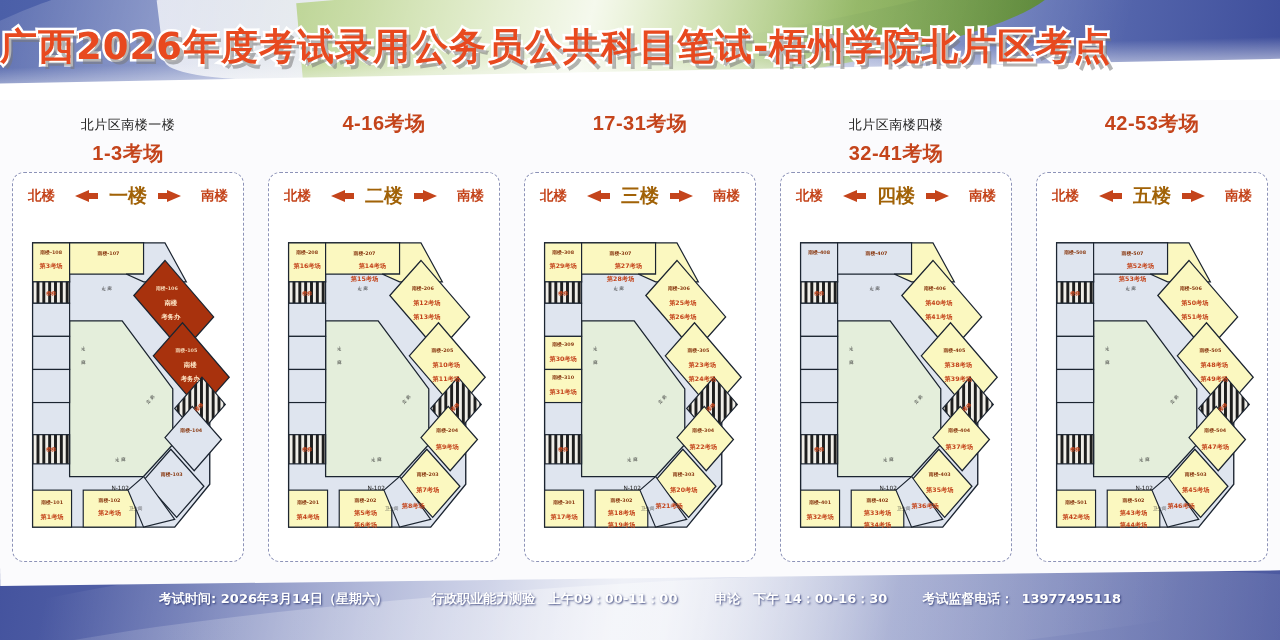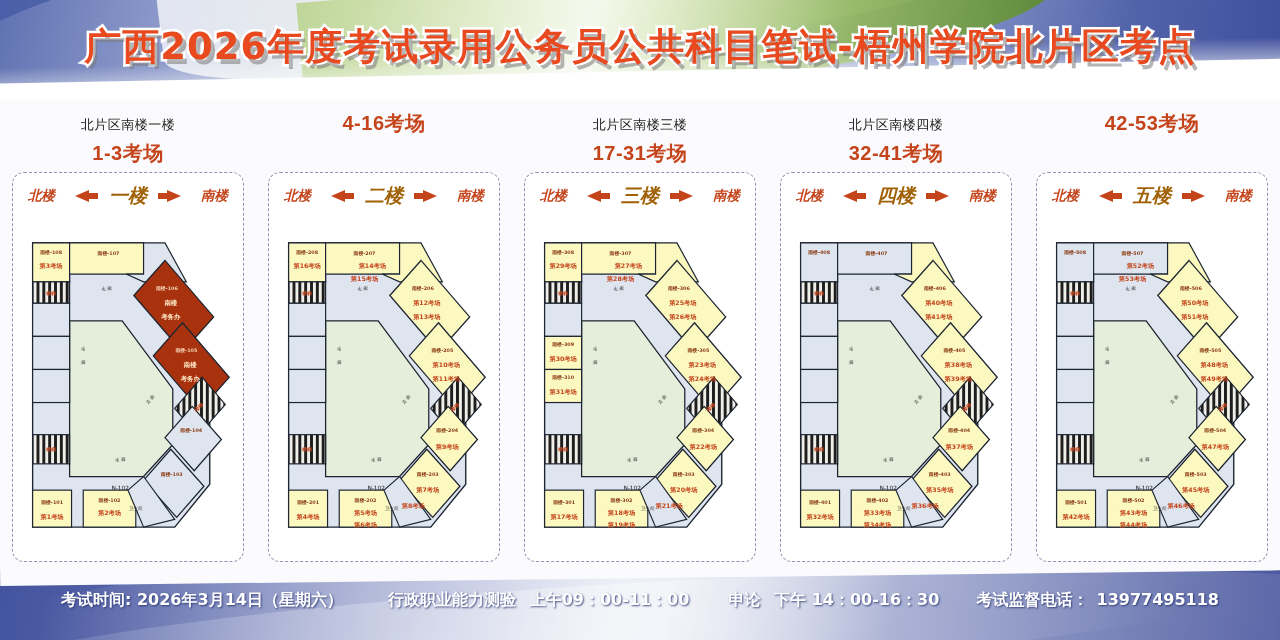--- a/index.html
+++ b/index.html
@@ -34,21 +34,21 @@
   .banner .whiteband {
     position:absolute; left:0; bottom:-34px; width:1400px; height:64px;
     background:#ffffff; transform:rotate(-1.1deg);
   }
   .banner .whiteband2 {
     position:absolute; left:-40px; bottom:8px; width:1400px; height:40px;
     background:linear-gradient(180deg,rgba(255,255,255,0),rgba(255,255,255,.85));
     transform:rotate(-1.4deg);
   }
   .banner-title {
-    position:absolute; left:0; top:22px; width:1280px; text-align:center;
+    position:absolute; left:0; top:22px; width:1280px; text-align:left;
     font-family:"DejaVu Sans","Liberation Sans",sans-serif;
     font-size:37px; font-weight:bold; letter-spacing:1px;
     color:#e8491f; white-space:nowrap;
     -webkit-text-stroke:5px #ffffff; paint-order:stroke fill;
     text-shadow:4px 5px 0 rgba(120,120,120,.55);
   }
 
   
   .floors { position:absolute; left:0; top:104px; width:1280px; height:462px; display:flex; }
   .floor-col { flex:1 1 0; position:relative; }
@@ -59,21 +59,21 @@
   .floor-range {
     text-align:center; font-size:20px; color:#c4441b; font-weight:bold;
     margin-top:6px; letter-spacing:.5px;
   }
   .floor-box {
     position:absolute; left:12px; right:12px; top:68px; bottom:4px;
     border:1.6px dashed #8d93b8; border-radius:12px; background:#ffffff;
   }
   .dir-row {
     position:absolute; left:0; top:10px; width:100%;
-    display:flex; align-items:center; justify-content:center; gap:20px;font-style:italic;
+    display:flex; align-items:center; justify-content:center; gap:20px;
   }
   .dir-side { font-size:13.5px; font-weight:bold; color:#c4441b; }
   .dir-mid { font-size:19px; font-weight:bold; color:#a16207; }
   .arrow { width:0;height:0; }
   .arrow-l { border-top:6px solid transparent;border-bottom:6px solid transparent;border-right:14px solid #c4441b; position:relative;}
   .arrow-l::after{content:"";position:absolute;left:13px;top:-3px;width:10px;height:6px;background:#c4441b;}
   .arrow-r { border-top:6px solid transparent;border-bottom:6px solid transparent;border-left:14px solid #c4441b; position:relative;}
   .arrow-r::after{content:"";position:absolute;right:13px;top:-3px;width:10px;height:6px;background:#c4441b;}
 
   
@@ -95,21 +95,21 @@
     position:absolute; left:-60px; bottom:-70px; width:1500px; height:130px;
     background:linear-gradient(100deg,rgba(255,255,255,.05),rgba(255,255,255,.38) 45%,rgba(255,255,255,.02));
     transform:rotate(-3deg); border-radius:50%;
   }
   .footer .ftop {
     position:absolute; left:0; top:0; width:1400px; height:20px;
     background:#fbfbfd; transform:rotate(-.7deg); transform-origin:left top;
   }
   .footer-text {
     position:absolute; left:0; top:24px; width:1280px; text-align:center;
-    font-size:16px; font-weight:bold; color:#ffffff; white-space:nowrap;
+    font-size:13px; font-weight:bold; color:#ffffff; white-space:nowrap;
     text-shadow:1px 1px 2px rgba(40,50,110,.85);
     font-family:"DejaVu Sans","Liberation Sans",sans-serif;
   }
   .footer-text span { margin:0 4px; }
 </style>
 </head>
 <body>
 
 <div class="page">
 
@@ -257,21 +257,20 @@
               <text x="177" y="202" font-size="5" fill="#8a3a12" font-weight="bold" text-anchor="middle" font-family="DejaVu Sans, Liberation Sans, sans-serif">南楼-204</text>
               <text x="177" y="220" font-size="6.4" fill="#c4441b" font-weight="bold" text-anchor="middle" font-family="DejaVu Sans, Liberation Sans, sans-serif">第9考场</text>
               <text x="157" y="248" font-size="5" fill="#8a3a12" font-weight="bold" text-anchor="middle" font-family="DejaVu Sans, Liberation Sans, sans-serif">南楼-203</text>
               <text x="157" y="264" font-size="6.4" fill="#c4441b" font-weight="bold" text-anchor="middle" font-family="DejaVu Sans, Liberation Sans, sans-serif">第7考场</text>
               <text x="142" y="280" font-size="6.4" fill="#c4441b" font-weight="bold" text-anchor="middle" font-family="DejaVu Sans, Liberation Sans, sans-serif">第8考场</text>
             </svg>
           </div>
     </div>
       </div>
       <div class="floor-col">
-    <div class="floor-title">北片区南楼三楼</div>
     <div class="floor-range">17-31考场</div>
     <div class="floor-box">
       <div class="dir-row">
         <span class="dir-side">北楼</span>
         <span class="arrow arrow-l"></span>
         <span class="dir-mid">三楼</span>
         <span class="arrow arrow-r"></span>
         <span class="dir-side">南楼</span>
       </div>
       <div class="plan">

